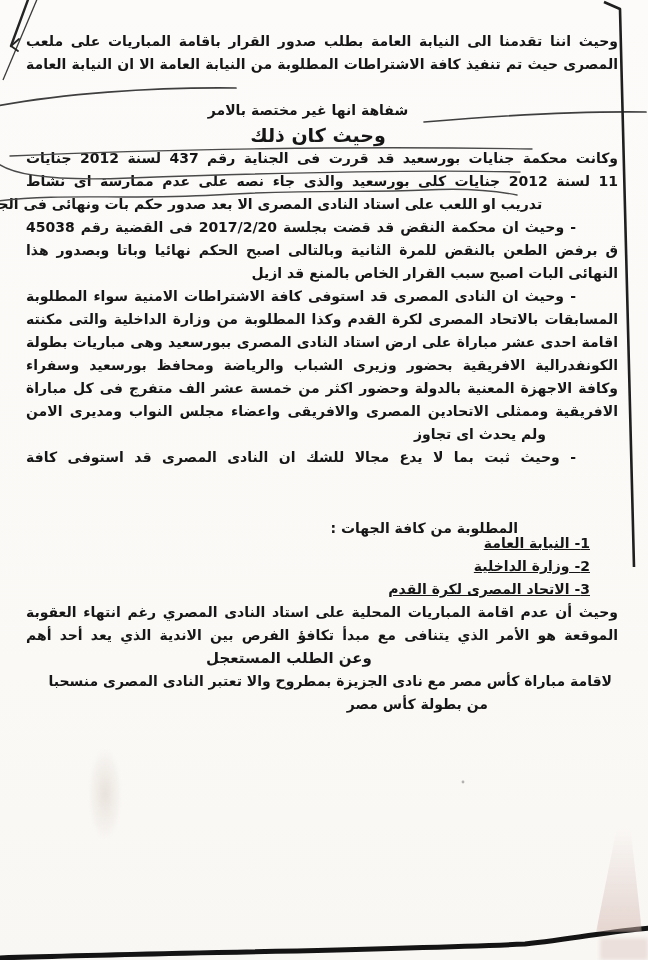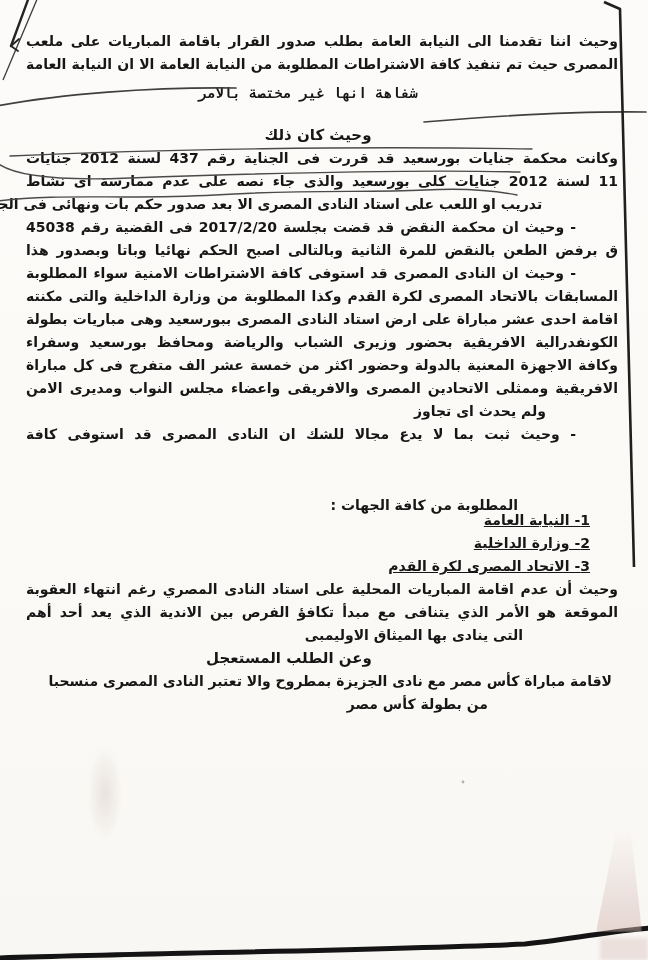--- a/index.html
+++ b/index.html
@@ -9,22 +9,22 @@
     font-family:"DejaVu Sans",sans-serif;direction:rtl;
   }
   .flow{position:absolute;top:30px;right:30px;left:26px;}
   .ln{
     direction:rtl;text-align:right;font-weight:700;font-size:14px;
     line-height:23px;height:23px;overflow:hidden;color:#161616;
     font-family:"DejaVu Sans",sans-serif;
   }
   .just{text-align:justify;text-align-last:justify;}
   .ctr{text-align:center;text-align-last:center;}
-  .tail1{margin-top:7px;transform:translateX(-14px);font-family:Liberation Mono, monospace;}
-  .head1{margin-top:18px;transform:translateX(-4px);font-size:15px;}
+  .tail1{margin-top:23px;transform:translateX(-14px);}
+  .head1{margin-top:2px;transform:translateX(-4px);font-size:19px;}
   .tail2{transform:translateX(-64px);}
   .head2{transform:translateX(-33px);font-size:15px;}
   .pr42{padding-right:42px;}
   .pr28{padding-right:28px;text-decoration:underline;}
   .pr95{padding-right:95px;}
   .pr72{padding-right:72px;}
   .pr100{padding-right:100px;margin-top:48px;}
   .pr6{padding-right:6px;}
   .pr130{padding-right:130px;}
   .numlist{margin-top:-8px;}
@@ -58,20 +58,21 @@
         <div class="ln just">وكانت محكمة جنايات بورسعيد قد قررت فى الجناية رقم 437 لسنة 2012 جنايات المناخ برقم</div>
         <div class="ln just">11 لسنة 2012 جنايات كلى بورسعيد والذى جاء نصه على عدم ممارسة اى نشاط رياضى او</div>
       </div>
     <div class="ln ctr tail2">تدريب او اللعب على استاد النادى المصرى الا بعد صدور حكم بات ونهائى فى الجناية</div>
 
     <div>
       <div class="ln just pr42"><span class="dash">-</span> <span>وحيث ان محكمة النقض قد قضت بجلسة 2017/2/20 فى القضية رقم 45038 لسنة 85</span></div>
       <div>
           <div class="ln just">ق برفض الطعن بالنقض للمرة الثانية وبالتالى اصبح الحكم نهائيا وباتا وبصدور هذا الحكم</div>
         </div>
+      <div class="ln">النهائى البات اصبح سبب القرار الخاص بالمنع قد ازيل</div>
     </div>
 
     <div>
       <div class="ln just pr42"><span class="dash">-</span> <span>وحيث ان النادى المصرى قد استوفى كافة الاشتراطات الامنية سواء المطلوبة من لجنة</span></div>
       <div>
           <div class="ln just">المسابقات بالاتحاد المصرى لكرة القدم وكذا المطلوبة من وزارة الداخلية والتى مكنته من</div>
           <div class="ln just">اقامة احدى عشر مباراة على ارض استاد النادى المصرى ببورسعيد وهى مباريات بطولة</div>
           <div class="ln just">الكونفدرالية الافريقية بحضور وزيرى الشباب والرياضة ومحافظ بورسعيد وسفراء الدول</div>
           <div class="ln just">وكافة الاجهزة المعنية بالدولة وحضور اكثر من خمسة عشر الف متفرج فى كل مباراة</div>
           <div class="ln just">الافريقية وممثلى الاتحادين المصرى والافريقى واعضاء مجلس النواب ومديرى الامن</div>
@@ -88,21 +89,20 @@
     <div class="numlist">
         <div class="ln pr28">1- النيابة العامة</div>
         <div class="ln pr28">2- وزارة الداخلية</div>
         <div class="ln pr28">3- الاتحاد المصرى لكرة القدم</div>
       </div>
 
     <div>
         <div class="ln just">وحيث أن عدم اقامة المباريات المحلية على استاد النادى المصري رغم انتهاء العقوبة</div>
         <div class="ln just">الموقعة هو الأمر الذي يتنافى مع مبدأ تكافؤ الفرص بين الاندية الذي يعد أحد أهم المبادئ</div>
       </div>
-    <div class="ln pr95">التى ينادى بها الميثاق الاوليمبى</div>
 
     <div class="ln ctr head2">وعن الطلب المستعجل</div>
 
     <div>
         <div class="ln pr6">لاقامة مباراة كأس مصر مع نادى الجزيزة بمطروح والا تعتبر النادى المصرى منسحبا</div>
       </div>
     <div class="ln pr130">من بطولة كأس مصر</div>
 
   </div>
 

